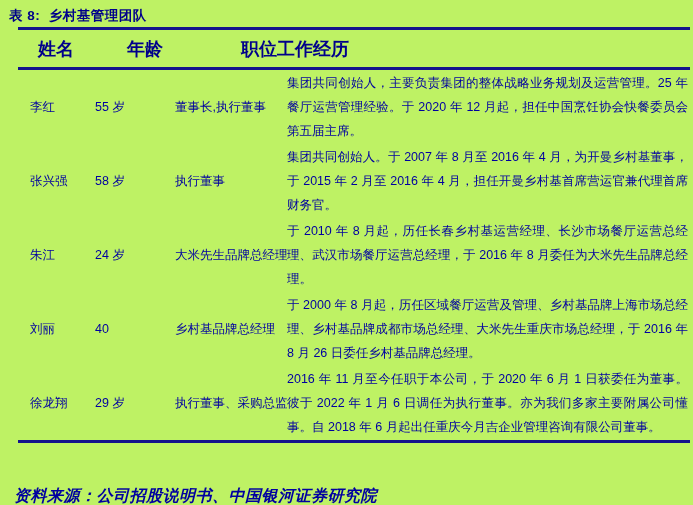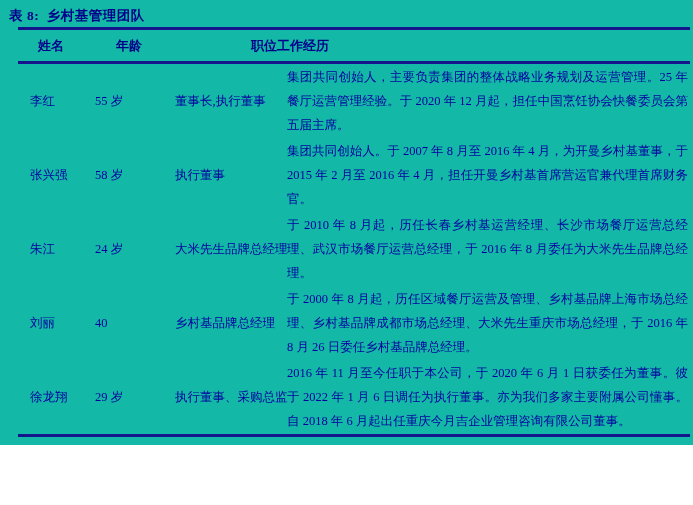--- a/index.html
+++ b/index.html
@@ -3,23 +3,23 @@
 <meta charset="utf-8">
 <style>
   html, body {
     margin: 0;
     padding: 0;
     background: #ffffff;
   }
   .sheet {
     position: relative;
     width: 693px;
-    height: 445px;
-    background: #14b8a6;
-    font-family: Liberation Serif, serif;
+    height: 505px;
+    background: #bef264;
+    font-family: Liberation Sans, sans-serif;
     overflow: hidden;
   }
   .title {
     position: absolute;
     left: 9px;
     top: 7px;
     font-size: 13.5px;
     font-weight: bold;
     color: #00008B;
     letter-spacing: 0.5px;
@@ -35,27 +35,27 @@
     border-top: 3px solid #14148C;
     border-bottom: 3px solid #14148C;
   }
   col.c1 { width: 65px; }
   col.c2 { width: 80px; }
   col.c3 { width: 114px; }
   col.c4 { width: 413px; }
   thead th {
     color: #00008B;
     font-weight: bold;
-    font-size: 13px;
+    font-size: 18px;
     padding: 7px 0 6px 0;
     border-bottom: 3px solid #14148C;
     white-space: nowrap;
   }
   thead th.h-name { text-align: left; padding-left: 20px; }
-  thead th.h-age  { text-align: center; padding-left: 12px; }
+  thead th.h-age  { text-align: right; padding-left: 12px; }
   thead th.h-pos  { text-align: right; padding-left: 22px; }
   thead th.h-exp  { text-align: left; }
   tbody td {
     color: #0000A0;
     font-size: 12.5px;
     vertical-align: middle;
   }
   td.c-name, td.c-age, td.c-pos {
     padding-left: 12px;
     white-space: nowrap;

